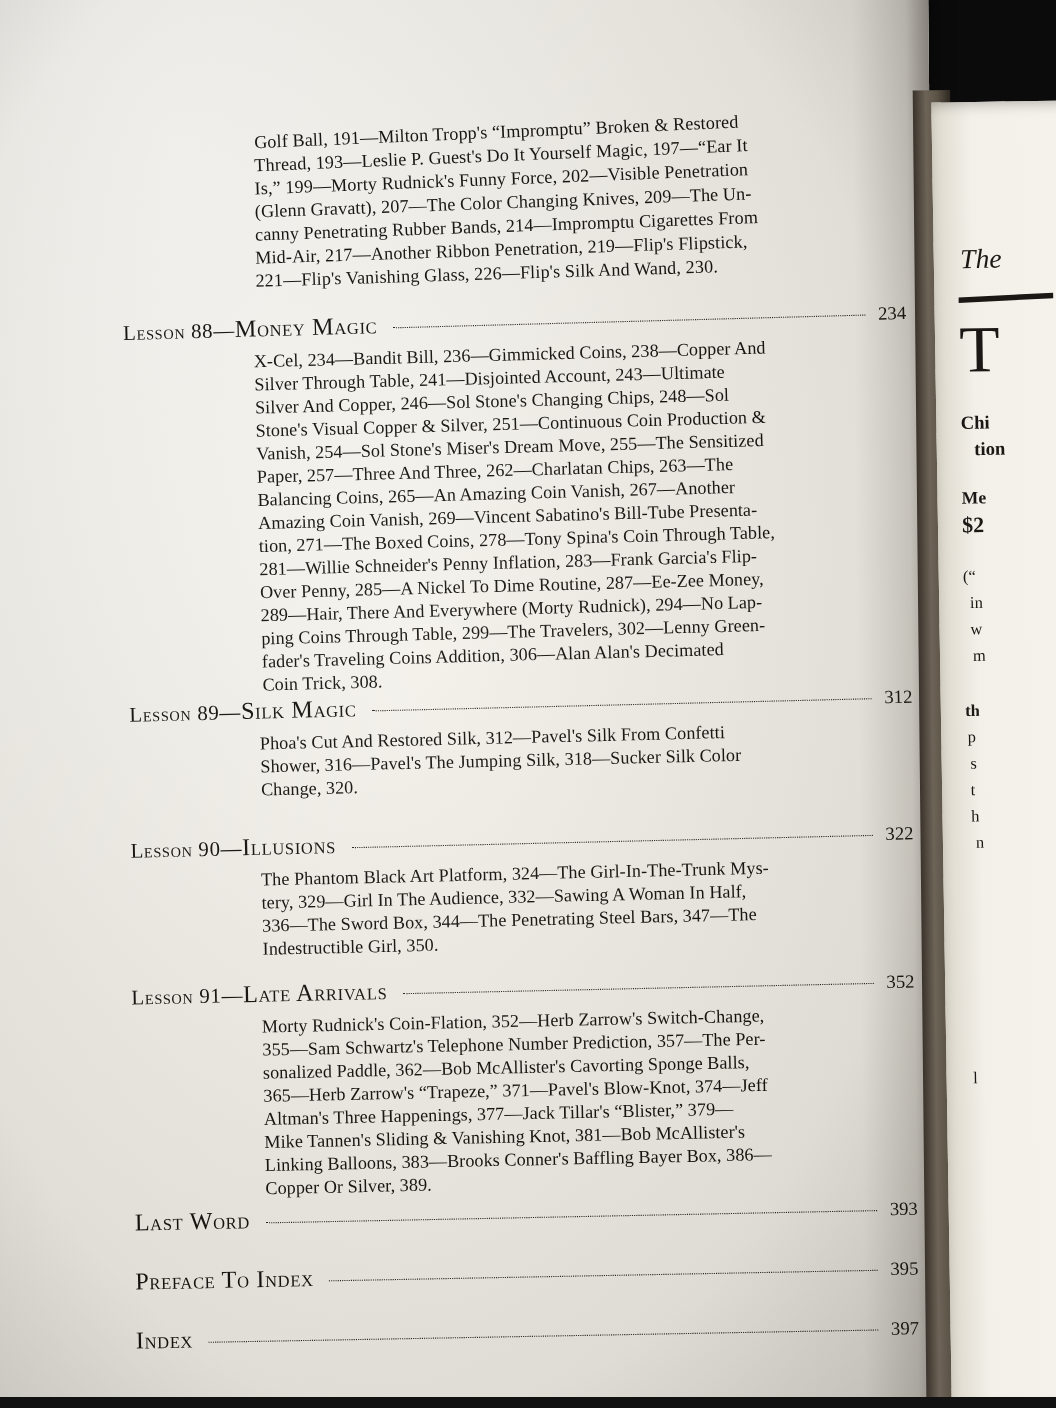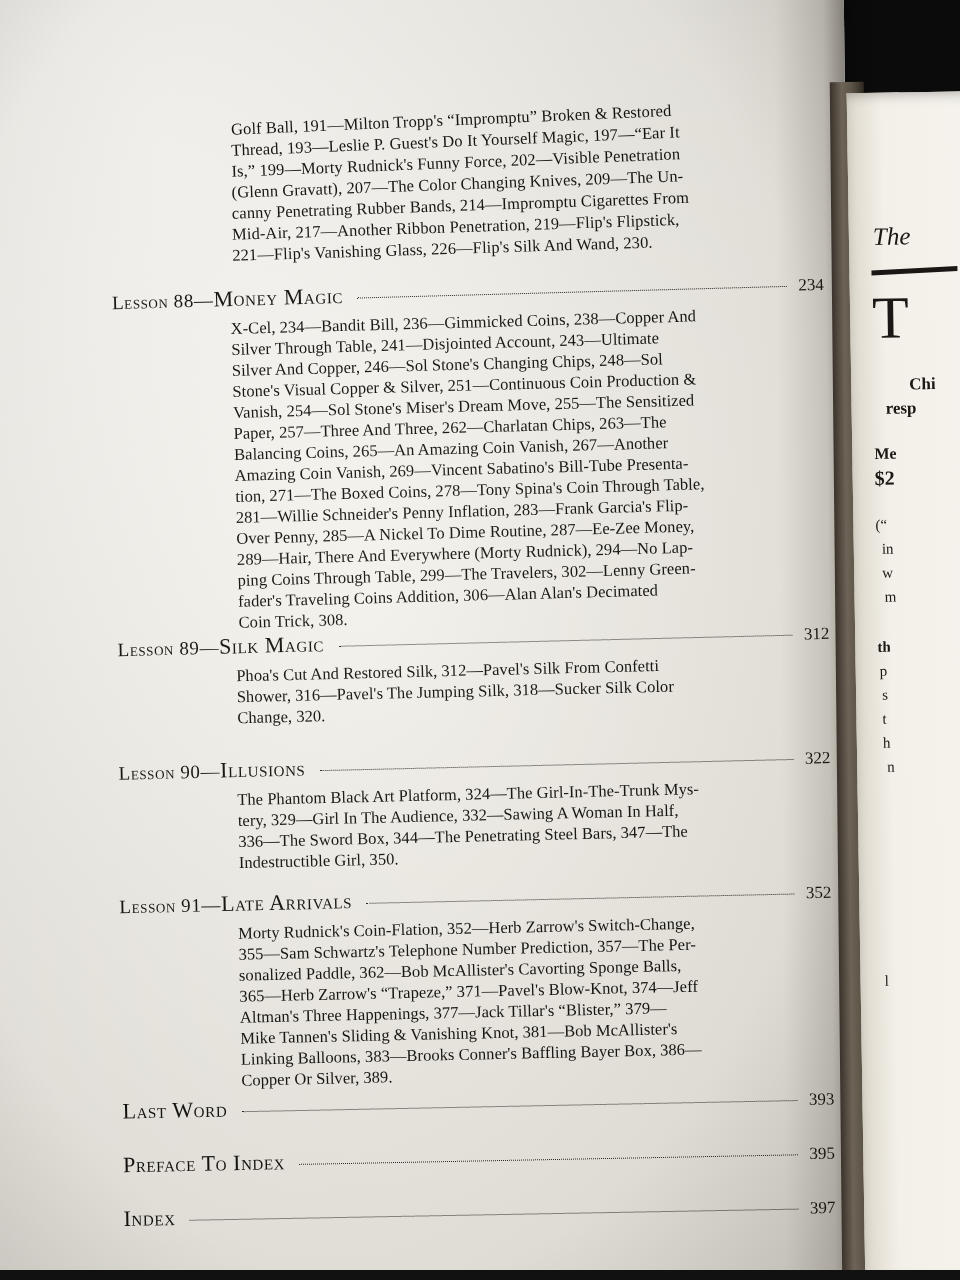--- a/index.html
+++ b/index.html
@@ -186,21 +186,21 @@
     left: 22px; top: 176px;
     width: 86px; height: 5px;
     background: #1a1714;
     transform: skewY(-2deg);
   }
   .rp-bigT {
     left: 22px; top: 196px;
     font-size: 60px;
     line-height: 58px;
   }
-  .rp-l1 { left: 22px; top: 282px; font-size: 17px; font-weight: bold; margin-left: 36px; }
+  .rp-l1 { left: 22px; top: 282px; font-size: 17px; font-weight: bold; }
   .rp-l2 { left: 34px; top: 306px; font-size: 17px; font-weight: bold; }
   .rp-l3 { left: 22px; top: 352px; font-size: 16px; font-weight: bold; }
   .rp-l4 { left: 22px; top: 374px; font-size: 20px; font-weight: bold; }
   .rp-l5 { left: 22px; top: 424px; font-size: 15px; }
   .rp-l6 { left: 28px; top: 448px; font-size: 15px; }
   .rp-l7 { left: 28px; top: 472px; font-size: 15px; }
   .rp-l8 { left: 30px; top: 496px; font-size: 15px; }
   .rp-l9 { left: 22px; top: 546px; font-size: 15px; font-weight: bold; }
   .rp-l10 { left: 24px; top: 570px; font-size: 15px; }
   .rp-l11 { left: 26px; top: 594px; font-size: 15px; }
@@ -337,21 +337,21 @@
     <div class="vignette"></div>
   </div>
 
   <div class="gutter"></div>
 
   <div class="sheet-right">
     <div class="rp rp-the">The</div>
     <div class="rp-rule"></div>
     <div class="rp rp-bigT">T</div>
     <div class="rp rp-l1">Chi</div>
-    <div class="rp rp-l2">resp</div>
+    <div class="rp rp-l2">tion</div>
     <div class="rp rp-l3">Me</div>
     <div class="rp rp-l4">$2</div>
     <div class="rp rp-l5">(“</div>
     <div class="rp rp-l6">in</div>
     <div class="rp rp-l7">w</div>
     <div class="rp rp-l8">m</div>
     <div class="rp rp-l9">th</div>
     <div class="rp rp-l10">p</div>
     <div class="rp rp-l11">s</div>
     <div class="rp rp-l12">t</div>

